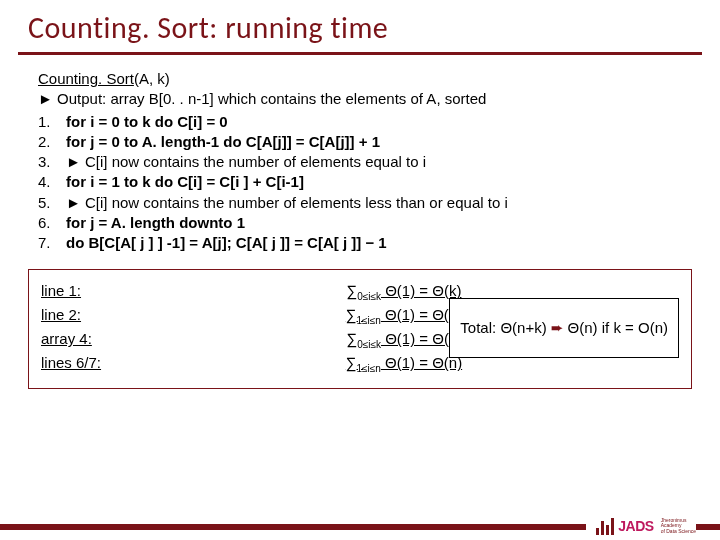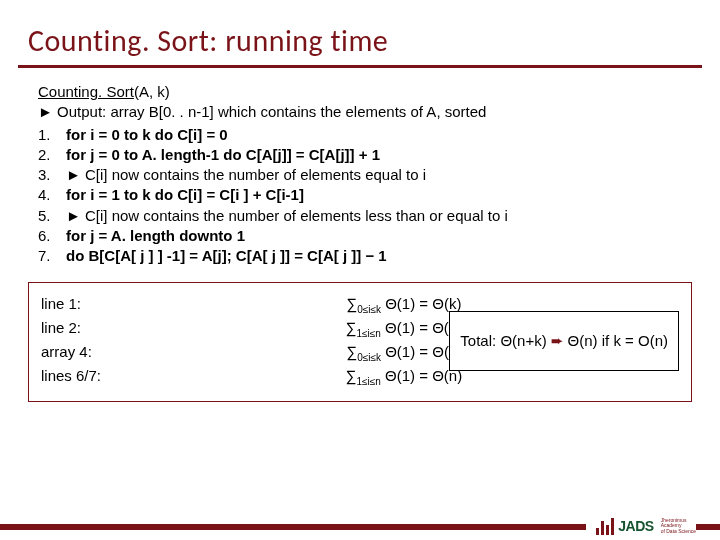--- a/index.html
+++ b/index.html
@@ -14,21 +14,21 @@
   .slide {
     width: 720px;
     height: 540px;
     position: relative;
     box-sizing: border-box;
   }
   .title {
     font-family: "Calibri", "Trebuchet MS", Arial, sans-serif;
     font-size: 30px;
     color: #7a1318;
-    padding: 22px 28px 6px 28px;
+    padding: 9px 28px 6px 28px;
     letter-spacing: 0.5px;
     border-radius: 7px;
   }
   .title-rule {
     border: none;
     border-top: 3px solid #7a1318;
     margin: 0 18px 14px 18px;
   }
   .body {
     padding: 0 38px;
@@ -57,20 +57,21 @@
     margin: 16px 28px 0 28px;
     border: 1.5px solid #7a1318;
     padding: 8px 12px 10px 12px;
     font-size: 15px;
     position: relative;
   }
   .analysis .arow {
     display: flex;
     align-items: baseline;
     margin: 4px 0;
+    text-decoration: underline;
   }
   .analysis .alabel {
     width: 88px;
     flex: 0 0 88px;
   }
   .analysis .aexpr {
     flex: 1;
     text-align: center;
   }
   .total-box {
@@ -110,21 +111,21 @@
     height: 18px;
   }
   .logo .bars span {
     display: inline-block;
     width: 3px;
     background: #7a1318;
   }
   .logo .letters {
     font-weight: bold;
     font-size: 14px;
-    color: #14532d;
+    color: #be185d;
     letter-spacing: -0.5px;
   }
   .logo .small {
     font-size: 5px;
     line-height: 1.1;
     color: #7a1318;
     margin-left: 3px;
   }
 </style>
 </head>

